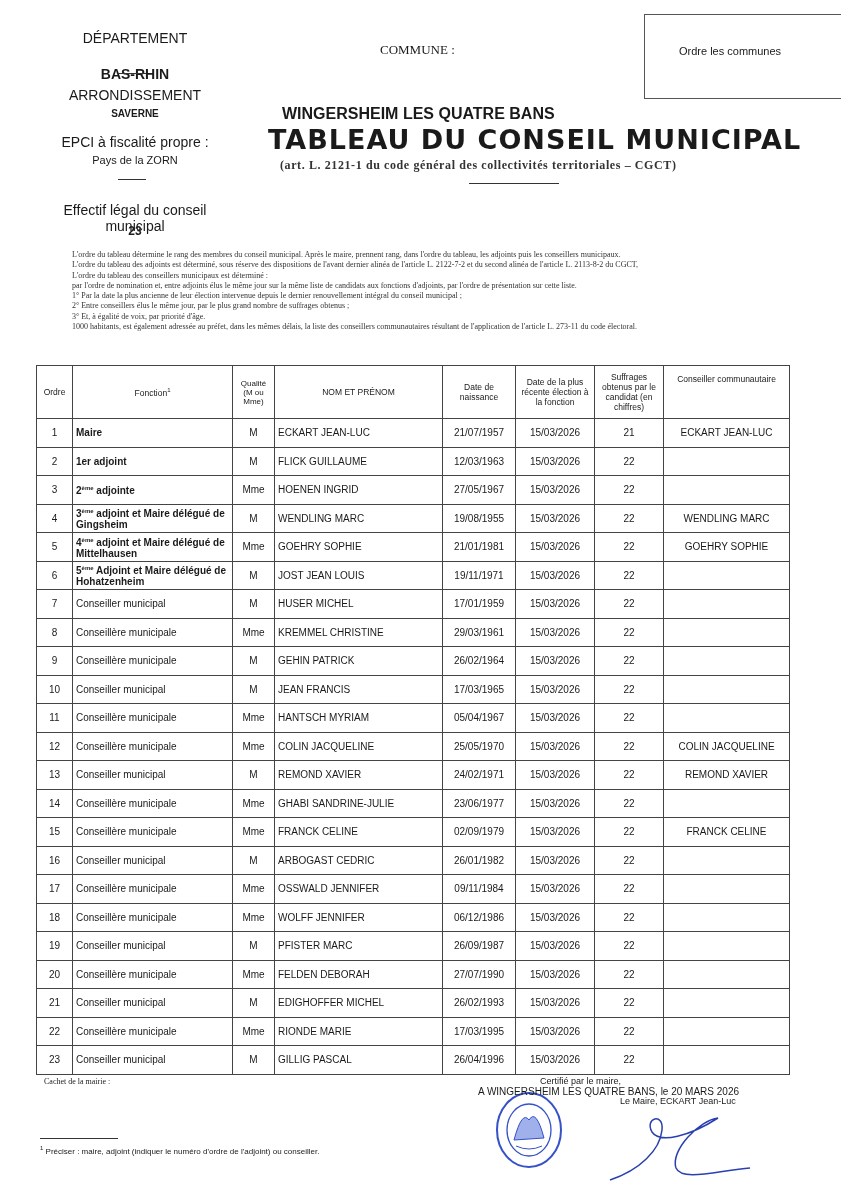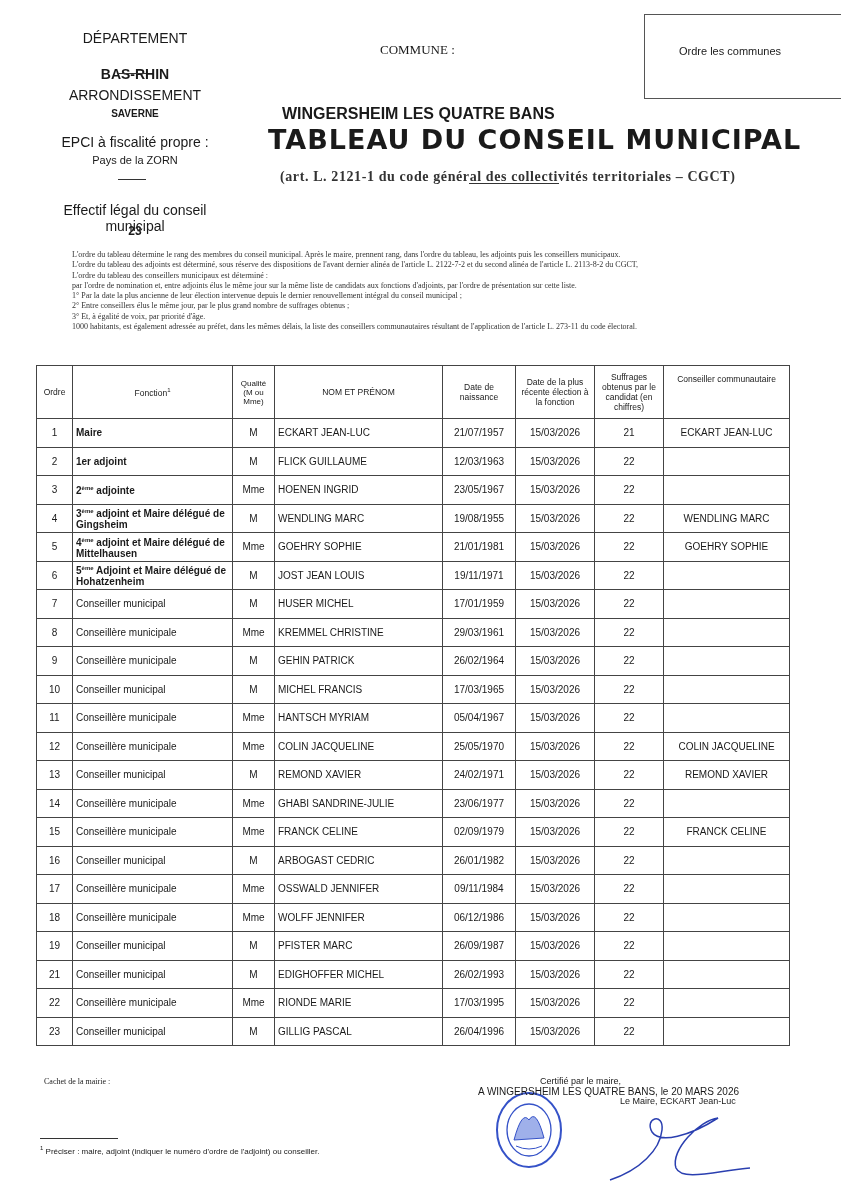--- a/index.html
+++ b/index.html
@@ -5,21 +5,21 @@
   html, body { margin: 0; padding: 0; background: #ffffff; }
   body { width: 841px; height: 1190px; position: relative; overflow: hidden; color: #1a1a1a; font-family: "Liberation Sans", sans-serif; }
   .abs { position: absolute; }
   .left-block { left: 40px; width: 190px; text-align: center; font-size: 14px; }
   .rule { position: absolute; height: 1px; background: #333; }
   .top-box { left: 644px; top: 14px; width: 210px; height: 85px; border: 1px solid #555; border-right: none; box-sizing: border-box; }
   .top-box span { position: absolute; left: 34px; top: 30px; font-size: 11px; }
   .commune-label { left: 380px; top: 42px; font-size: 13px; font-family: Liberation Serif, serif; }
   .commune-name { left: 282px; top: 79px; font-size: 16px; font-weight: bold; margin-top: 26px; }
   .big-title { left: 268px; top: 124px; font-size: 27px; font-weight: bold; letter-spacing: 1px; font-family: "DejaVu Sans", sans-serif; }
-  .subtitle { left: 280px; top: 169px; font-size: 14px; font-family: "Liberation Serif", serif; font-weight: bold; letter-spacing: 0.6px; color: #333; }
+  .subtitle { left: 280px; top: 158px; font-size: 12px; font-family: "Liberation Serif", serif; font-weight: bold; letter-spacing: 0.6px; color: #333; }
   .notes { left: 72px; top: 250px; width: 730px; font-family: "Liberation Serif", serif; font-size: 8px; line-height: 10.3px; color: #333; }
   .notes div { white-space: nowrap; }
   table.council { position: absolute; left: 36px; top: 365px; border-collapse: collapse; font-size: 10px; }
   table.council th, table.council td { border: 1px solid #444; padding: 0 3px; }
   table.council th { font-weight: normal; font-size: 8.5px; height: 44px; vertical-align: middle; text-align: center; }
   table.council td { height: 27.5px; vertical-align: middle; }
   td.ordre, td.qual, td.dn, td.de, td.suf, td.cc { text-align: center; }
   td.fonc { text-align: left; padding-left: 4px; }
   td.fonc.bold { font-weight: bold; }
   td.nom { text-align: left; padding-left: 4px; }
@@ -110,21 +110,21 @@
         <td class="dn">12/03/1963</td>
         <td class="de">15/03/2026</td>
         <td class="suf">22</td>
         <td class="cc"></td>
       </tr>
       <tr>
         <td class="ordre">3</td>
         <td class="fonc bold" style="line-height: 11px;"><span>2</span><sup>ème</sup><span> adjointe</span></td>
         <td class="qual">Mme</td>
         <td class="nom">HOENEN INGRID</td>
-        <td class="dn">23/05/1967</td>
+        <td class="dn">27/05/1967</td>
         <td class="de">15/03/2026</td>
         <td class="suf">22</td>
         <td class="cc"></td>
       </tr>
       <tr>
         <td class="ordre">4</td>
         <td class="fonc bold" style="line-height: 11px;"><span>3</span><sup>ème</sup><span> adjoint et Maire délégué de Gingsheim</span></td>
         <td class="qual">M</td>
         <td class="nom">WENDLING MARC</td>
         <td class="dn">19/08/1955</td>
@@ -179,21 +179,21 @@
         <td class="nom">GEHIN PATRICK</td>
         <td class="dn">26/02/1964</td>
         <td class="de">15/03/2026</td>
         <td class="suf">22</td>
         <td class="cc"></td>
       </tr>
       <tr>
         <td class="ordre">10</td>
         <td class="fonc" style="line-height: 11px;"><span>Conseiller municipal</span></td>
         <td class="qual">M</td>
-        <td class="nom">MICHEL FRANCIS</td>
+        <td class="nom">JEAN FRANCIS</td>
         <td class="dn">17/03/1965</td>
         <td class="de">15/03/2026</td>
         <td class="suf">22</td>
         <td class="cc"></td>
       </tr>
       <tr>
         <td class="ordre">11</td>
         <td class="fonc" style="line-height: 11px;"><span>Conseillère municipale</span></td>
         <td class="qual">Mme</td>
         <td class="nom">HANTSCH MYRIAM</td>
@@ -271,20 +271,30 @@
         <td class="de">15/03/2026</td>
         <td class="suf">22</td>
         <td class="cc"></td>
       </tr>
       <tr>
         <td class="ordre">19</td>
         <td class="fonc" style="line-height: 11px;"><span>Conseiller municipal</span></td>
         <td class="qual">M</td>
         <td class="nom">PFISTER MARC</td>
         <td class="dn">26/09/1987</td>
+        <td class="de">15/03/2026</td>
+        <td class="suf">22</td>
+        <td class="cc"></td>
+      </tr>
+      <tr>
+        <td class="ordre">20</td>
+        <td class="fonc" style="line-height: 11px;"><span>Conseillère municipale</span></td>
+        <td class="qual">Mme</td>
+        <td class="nom">FELDEN DEBORAH</td>
+        <td class="dn">27/07/1990</td>
         <td class="de">15/03/2026</td>
         <td class="suf">22</td>
         <td class="cc"></td>
       </tr>
       <tr>
         <td class="ordre">21</td>
         <td class="fonc" style="line-height: 11px;"><span>Conseiller municipal</span></td>
         <td class="qual">M</td>
         <td class="nom">EDIGHOFFER MICHEL</td>
         <td class="dn">26/02/1993</td>

